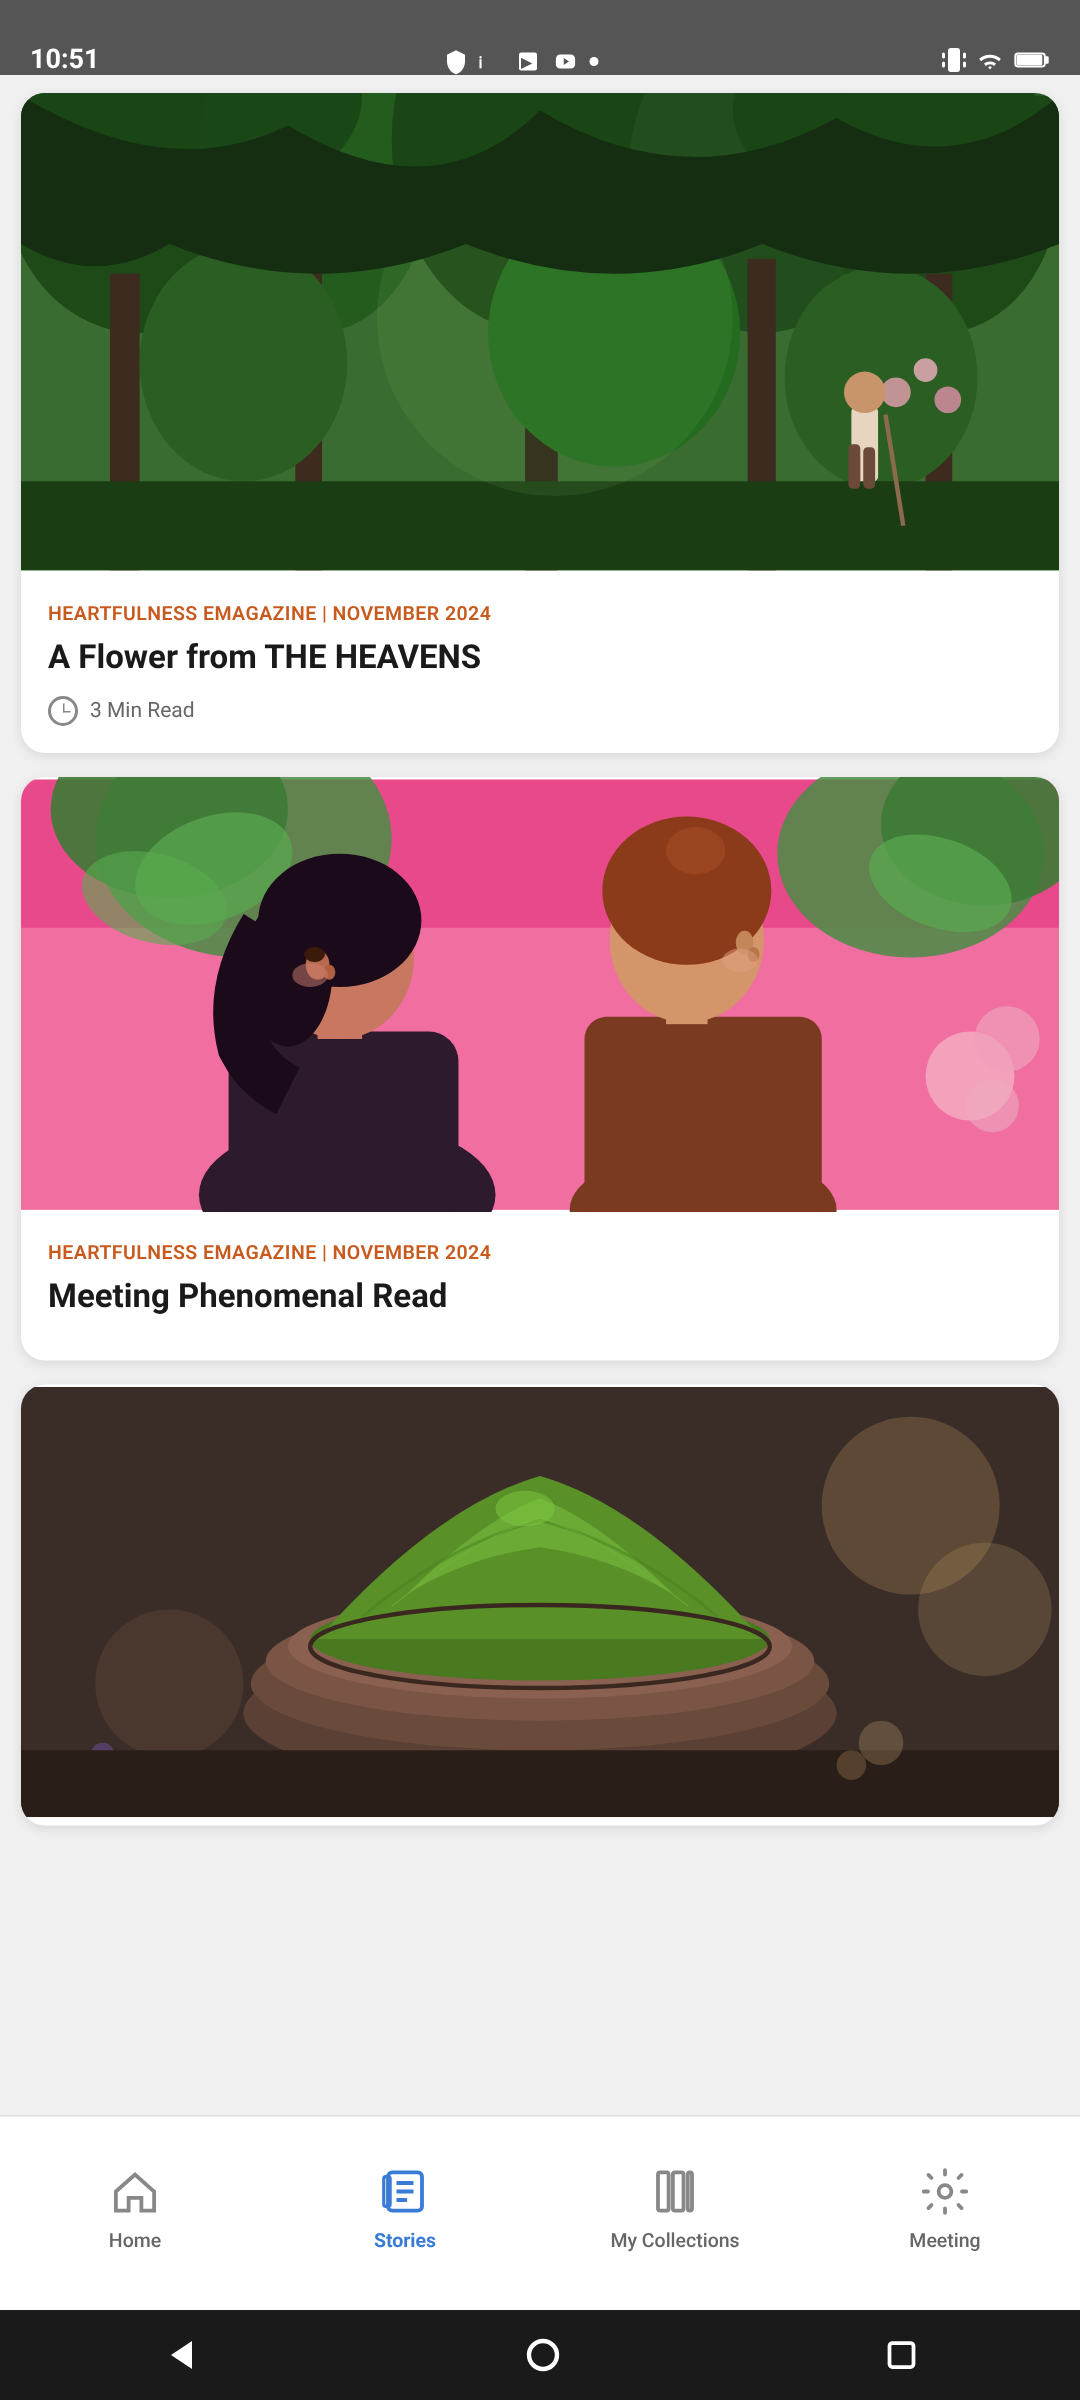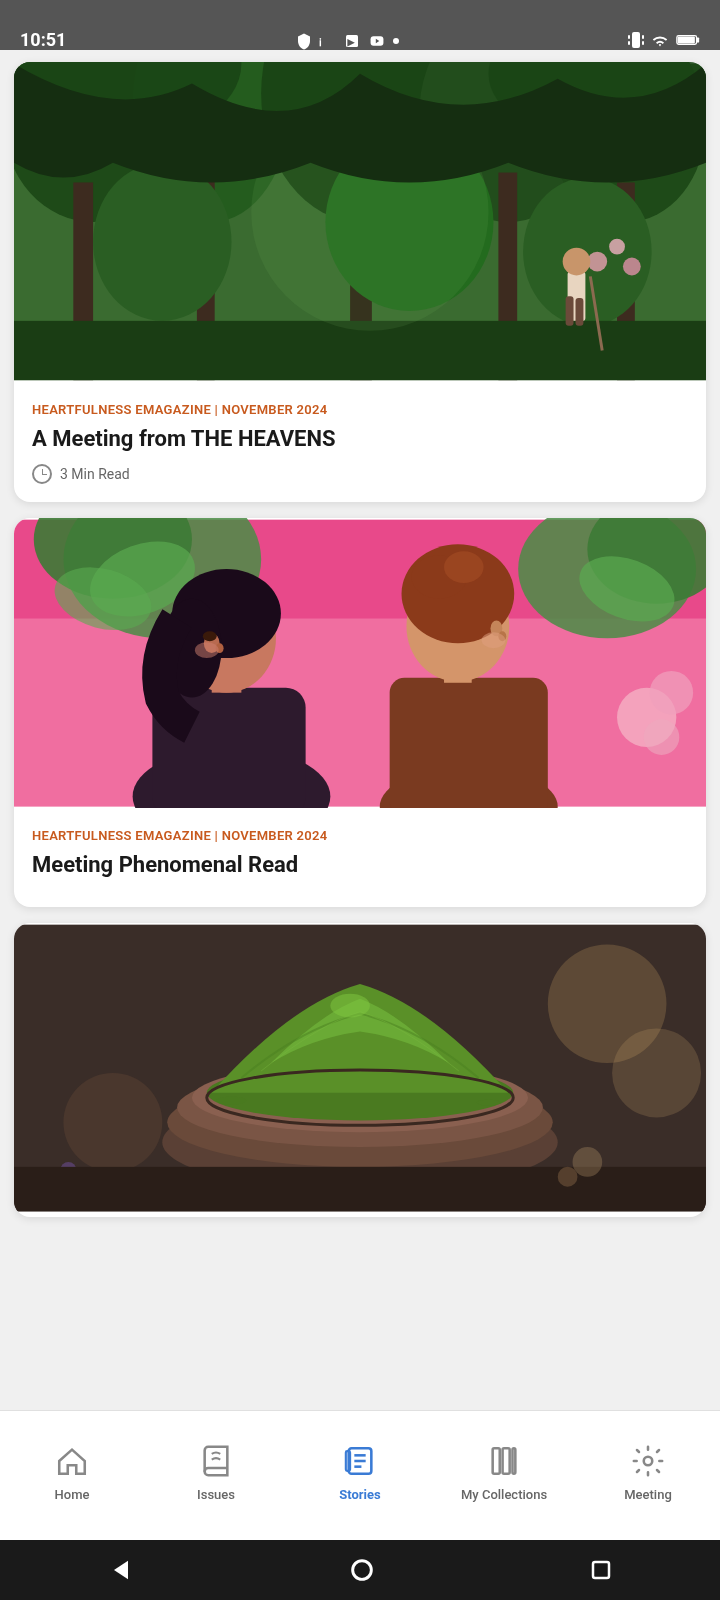--- a/index.html
+++ b/index.html
@@ -302,21 +302,21 @@
 
       <circle cx="360" cy="150" r="120" fill="#6aaa55" opacity="0.15"></circle>
 
       <ellipse cx="100" cy="0" rx="130" ry="80" fill="#1a4515" opacity="0.9"></ellipse>
       <ellipse cx="600" cy="10" rx="120" ry="70" fill="#1a4515" opacity="0.9"></ellipse>
 
       <path d="M0,0 Q100,60 180,20 Q280,80 350,10 Q450,70 550,15 Q630,60 700,0 L700,100 Q600,140 500,100 Q400,140 300,100 Q200,140 100,100 Q50,130 0,100 Z" fill="#152e11"></path>
     </svg>
     <div class="article-info">
       <div class="article-source">HEARTFULNESS EMAGAZINE | November 2024</div>
-      <div class="article-title">A Meeting from THE HEAVENS</div>
+      <div class="article-title">A Flower from THE HEAVENS</div>
       <div class="article-meta">
         <span class="clock-icon"></span>
         <span>3 Min Read</span>
       </div>
     </div>
   </div>
 
   <div class="article-card">
     
     <svg class="women-illustration" viewBox="0 0 700 290" xmlns="http://www.w3.org/2000/svg">
@@ -430,31 +430,20 @@
 
   <div class="nav-item">
     <div class="nav-icon">
       <svg width="34" height="34" viewBox="0 0 24 24" fill="none" xmlns="http://www.w3.org/2000/svg">
         <path d="M3 12L12 4L21 12V21H15V15H9V21H3V12Z" stroke="#888" stroke-width="1.8" fill="none"></path>
       </svg>
     </div>
     <span class="nav-label">Home</span>
   </div>
 
-  <div class="nav-item">
-    <div class="nav-icon">
-      <svg width="34" height="34" viewBox="0 0 24 24" fill="none" xmlns="http://www.w3.org/2000/svg">
-        <path d="M4 19.5A2.5 2.5 0 016.5 17H20" stroke="#888" stroke-width="1.8"></path>
-        <path d="M6.5 2H20v20H6.5A2.5 2.5 0 014 19.5v-15A2.5 2.5 0 016.5 2z" stroke="#888" stroke-width="1.8" fill="none"></path>
-        <path d="M9 7Q12 5 15 7" stroke="#888" stroke-width="1.5" fill="none"></path>
-        <path d="M9 11Q12 9 15 11" stroke="#888" stroke-width="1.5" fill="none"></path>
-      </svg>
-    </div>
-    <span class="nav-label">Issues</span>
-  </div>
 
   <div class="nav-item active">
     <div class="nav-icon">
       <svg width="34" height="34" viewBox="0 0 24 24" fill="none" xmlns="http://www.w3.org/2000/svg">
         <rect x="4" y="3" width="16" height="18" rx="2" stroke="#3a7bd5" stroke-width="1.8" fill="none"></rect>
         <line x1="8" y1="8" x2="16" y2="8" stroke="#3a7bd5" stroke-width="1.8"></line>
         <line x1="8" y1="12" x2="16" y2="12" stroke="#3a7bd5" stroke-width="1.8"></line>
         <line x1="8" y1="16" x2="13" y2="16" stroke="#3a7bd5" stroke-width="1.8"></line>
         <rect x="2" y="5" width="3" height="14" rx="1" stroke="#3a7bd5" stroke-width="1.5" fill="none"></rect>
       </svg>

